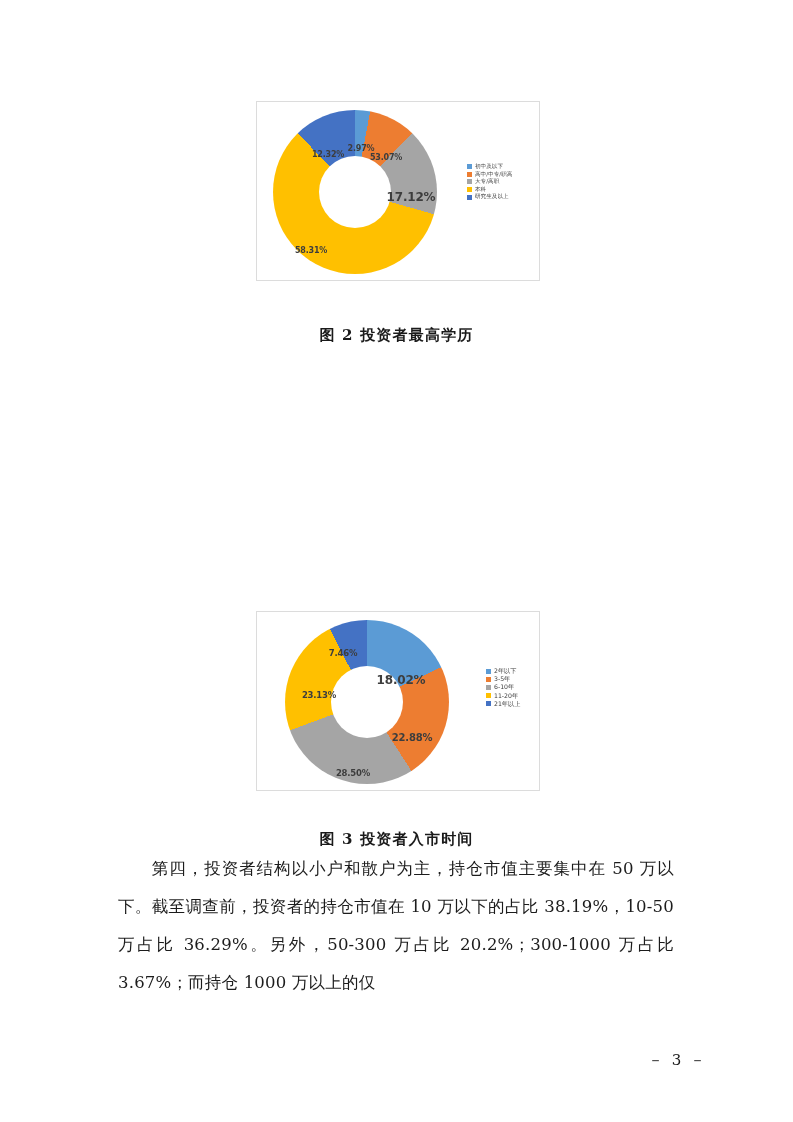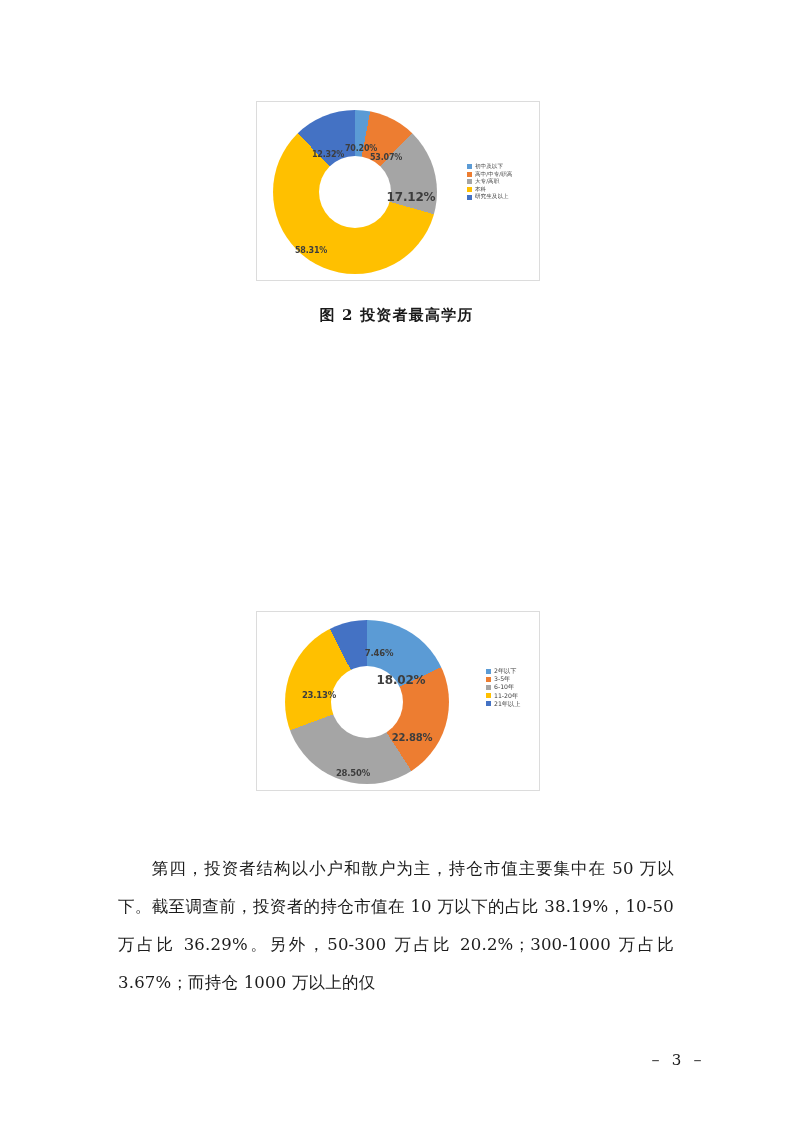--- a/index.html
+++ b/index.html
@@ -81,20 +81,21 @@
   
   .caption {
     position: absolute;
     width: 100%;
     text-align: center;
     font-family: "DejaVu Serif", "Liberation Serif", serif;
     font-weight: bold;
     font-size: 15px;
     letter-spacing: 1.2px;
     color: #1a1a1a;
+    margin-top: 20px;
   }
 
   
   .para {
     position: absolute;
     left: 118px;
     width: 556px;
     font-size: 16.5px;
     line-height: 38px;
     text-align: justify;
@@ -126,21 +127,21 @@
       <div class="donut-wrap" style="left:16px; top:8px; width:164px; height:164px;">
         <div class="donut" style="left:0; top:0; width:164px; height:164px;
                background: conic-gradient(
                  #5b9bd5 0deg 10.69deg,
                  #ed7d31 10.69deg 44.10deg,
                  #a5a5a5 44.10deg 105.73deg,
                  #ffc000 105.73deg 315.64deg,
                  #4472c4 315.64deg 360deg);"></div>
         <div class="donut-hole" style="left:46px; top:46px; width:72px; height:72px;"></div>
 
-        <div class="slice-label" style="left:88px; top:38px; font-size:8px;">70.20%</div>
+        <div class="slice-label" style="left:88px; top:38px; font-size:8px;">2.97%</div>
         <div class="slice-label" style="left:113px; top:47px; font-size:8px;">53.07%</div>
         <div class="slice-label" style="left:138px; top:87px; font-size:12px;">17.12%</div>
         <div class="slice-label" style="left:38px; top:140px; font-size:8px;">58.31%</div>
         <div class="slice-label" style="left:55px; top:44px; font-size:8px;">12.32%</div>
       </div>
 
       <div class="legend" style="left:210px; top:62px;">
         <div class="legend-item">
           <span class="legend-swatch" style="background:#5b9bd5;"></span>
           <span class="legend-text" style="font-size:5.6px;">初中及以下</span>
@@ -179,21 +180,21 @@
                  #ed7d31 64.87deg 147.24deg,
                  #a5a5a5 147.24deg 249.84deg,
                  #ffc000 249.84deg 333.13deg,
                  #4472c4 333.13deg 360deg);"></div>
         <div class="donut-hole" style="left:46px; top:46px; width:72px; height:72px;"></div>
 
         <div class="slice-label" style="left:116px; top:60px; font-size:12px;">18.02%</div>
         <div class="slice-label" style="left:127px; top:117px; font-size:10px;">22.88%</div>
         <div class="slice-label" style="left:68px; top:153px; font-size:8.5px;">28.50%</div>
         <div class="slice-label" style="left:34px; top:75px; font-size:8.5px;">23.13%</div>
-        <div class="slice-label" style="left:58px; top:33px; font-size:8.5px;margin-left:36px;">7.46%</div>
+        <div class="slice-label" style="left:58px; top:33px; font-size:8.5px;">7.46%</div>
       </div>
 
       <div class="legend" style="left:229px; top:56px;">
         <div class="legend-item">
           <span class="legend-swatch" style="background:#5b9bd5;"></span>
           <span class="legend-text" style="font-size:6.2px;">2年以下</span>
         </div>
         <div class="legend-item">
           <span class="legend-swatch" style="background:#ed7d31;"></span>
           <span class="legend-text" style="font-size:6.2px;">3-5年</span>
@@ -206,19 +207,20 @@
           <span class="legend-swatch" style="background:#ffc000;"></span>
           <span class="legend-text" style="font-size:6.2px;">11-20年</span>
         </div>
         <div class="legend-item">
           <span class="legend-swatch" style="background:#4472c4;"></span>
           <span class="legend-text" style="font-size:6.2px;">21年以上</span>
         </div>
       </div>
     </div>
 
+    <div class="caption" style="left:0; top:210px;">图 3  投资者入市时间</div>
   </div>
 
   <div class="para" style="top:850px;"><span class="indent"></span><span>第四，投资者结构以小户和散户为主，持仓市值主要集中在 50 万以下。截至调查前，投资者的持仓市值在 10 万以下的占比 38.19%，10-50 万占比 36.29%。另外，50-300 万占比 20.2%；300-1000 万占比 3.67%；而持仓 1000 万以上的仅</span></div>
 
   <div class="page-number">－ 3 －</div>
 
 </div>
 
 </body></html>

